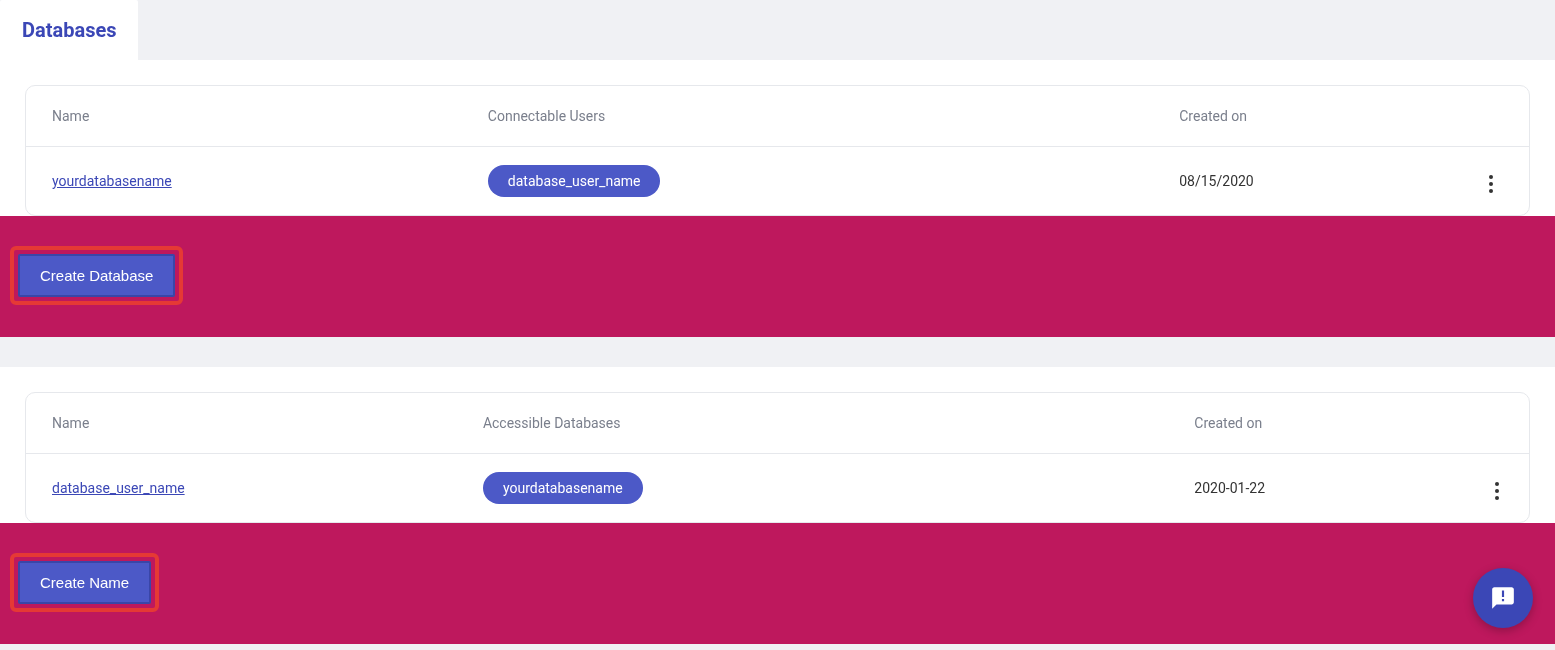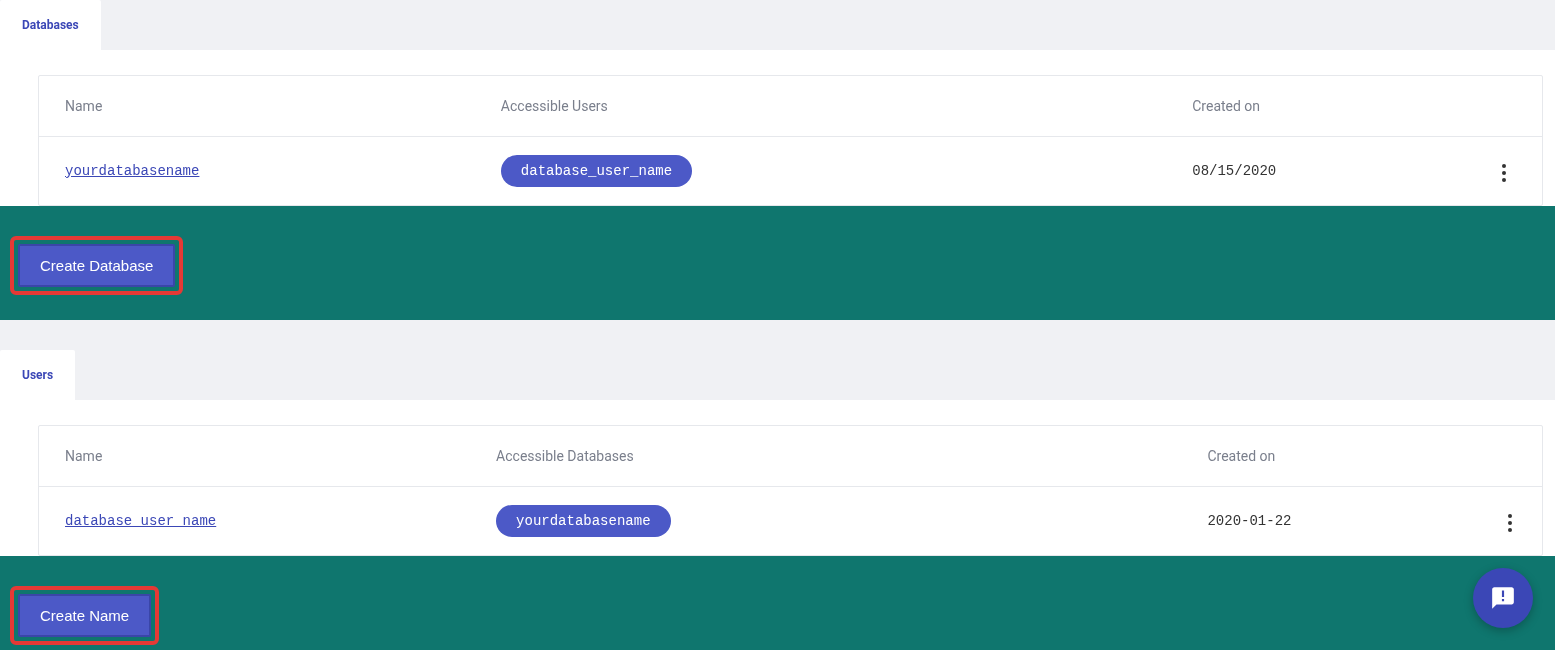--- a/index.html
+++ b/index.html
@@ -17,51 +17,49 @@
     }
     .tab-container {
       background: #f0f1f4;
       display: flex;
     }
     .tab {
       background: #fff;
       padding: 18px 22px;
       color: #3b47b6;
       font-weight: 700;
-      font-size: 12px;
+      font-size: 20px;
       border-top-left-radius: 2px;
       border-top-right-radius: 2px;
     }
     .table-wrapper {
       padding: 25px 25px 0 25px;
       background: #fff;
     }
     .table {
       width: 100%;
       border: 1px solid #e6e8ec;
-      border-radius: 2px;
+      border-radius: 10px;
       border-collapse: separate;
       border-spacing: 0;
-      margin-left: 13px;
     }
     .thead-row th {
       text-align: left;
       font-weight: 400;
       color: #7a7f8c;
       font-size: 14px;
       padding: 22px 26px;
       border-bottom: 1px solid #e6e8ec;
     }
     .tbody-row td {
       padding: 18px 26px;
       font-size: 14px;
       color: #333;
       border-bottom: 1px solid #e6e8ec;
       vertical-align: middle;
-      font-family: Liberation Mono, monospace;
     }
     .tbody-row:last-child td {
       border-bottom: none;
     }
     .link {
       color: #3b47b6;
       text-decoration: underline;
       cursor: pointer;
     }
     .pill {
@@ -80,22 +78,22 @@
       cursor: pointer;
       padding: 4px;
     }
     .kebab span {
       width: 4px;
       height: 4px;
       background: #333;
       border-radius: 50%;
     }
     .btn-area {
-      padding: 30px 10px 25px 10px;
-      background: #0f766e;
+      padding: 30px 10px 32px 10px;
+      background: #be185d;
       display: flex;
     }
     .red-highlight {
       border: 4px solid #e53935;
       border-radius: 6px;
       padding: 4px;
       display: inline-block;
     }
     .btn {
       background: #4c59c7;
@@ -130,21 +128,21 @@
 
 <div class="section">
   <div class="tab-container">
     <div class="tab">Databases</div>
   </div>
   <div class="table-wrapper">
     <table class="table">
       <thead>
         <tr class="thead-row">
           <th class="col-name">Name</th>
-          <th class="col-mid">Accessible Users</th>
+          <th class="col-mid">Connectable Users</th>
           <th class="col-date">Created on</th>
           <th class="actions-col"></th>
         </tr>
       </thead>
       <tbody>
         <tr class="tbody-row">
           <td>
             <span class="link">yourdatabasename</span>
           </td>
           <td>
@@ -163,23 +161,20 @@
     </table>
   </div>
   <div class="btn-area">
     <span class="red-highlight">
       <button class="btn">Create Database</button>
     </span>
   </div>
 </div>
 
 <div class="section">
-  <div class="tab-container">
-    <div class="tab">Users</div>
-  </div>
   <div class="table-wrapper">
     <table class="table">
       <thead>
         <tr class="thead-row">
           <th class="col-name">Name</th>
           <th class="col-mid" style="width:48%">Accessible Databases</th>
           <th class="col-date">Created on</th>
           <th class="actions-col"></th>
         </tr>
       </thead>

